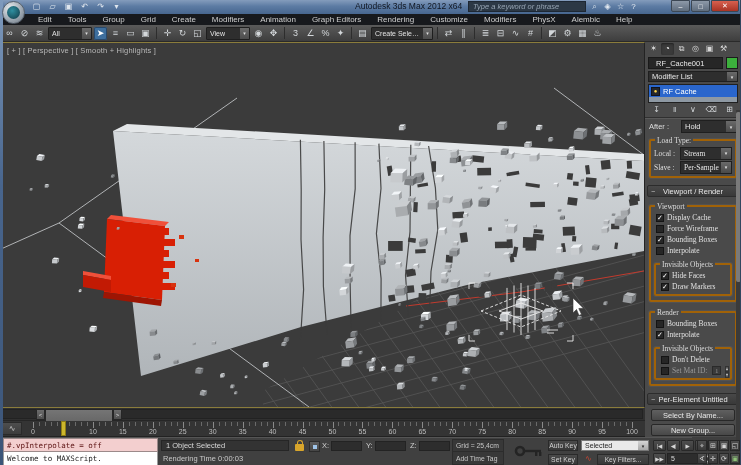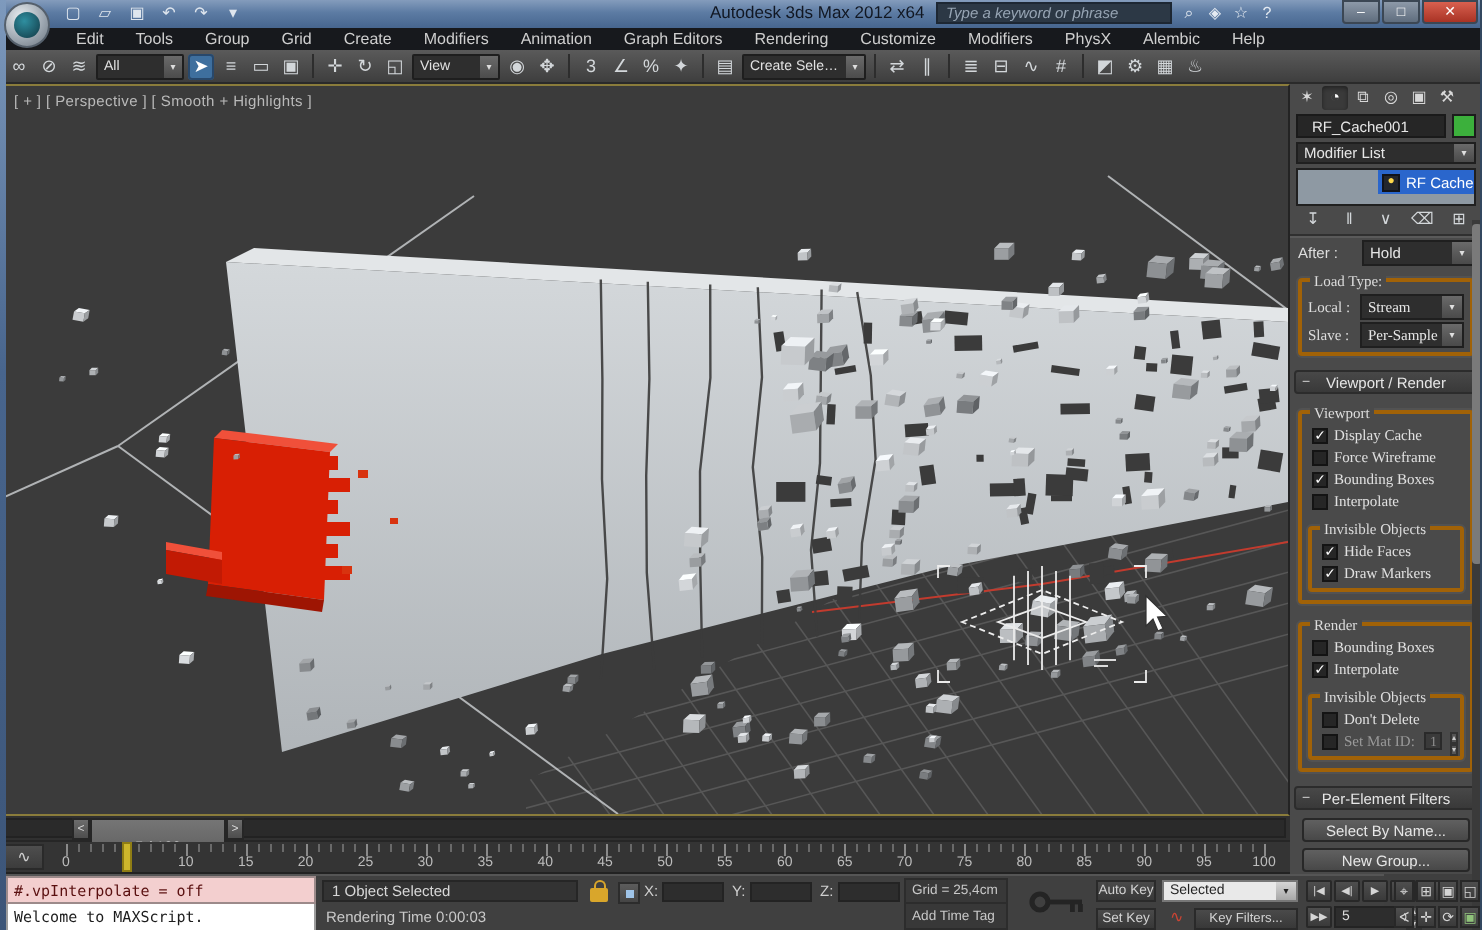--- a/index.html
+++ b/index.html
@@ -58,21 +58,21 @@
   .name-row { display:flex; align-items:center; gap:3px; padding:1px 3px; height:15px; }
   .name-field { flex:1; height:12px; background:#262626; border:1px solid #1a1a1a; color:#e8e8e8;
     font-size:7.5px; display:flex; align-items:center; padding-left:7px; }
   .swatch { width:12px; height:12px; background:#3cb03c; border:1px solid #1c1c1c; }
   .combo { display:flex; align-items:center; height:13px; background:#2e2e2e; border:1px solid #1f1f1f;
     font-size:7.5px; color:#e6e6e6; padding-left:3px; }
   .combo .cmb-text { flex:1; white-space:nowrap; overflow:hidden; }
   .combo .arrow { width:10px; align-self:stretch; background:linear-gradient(#6a6a6a,#4a4a4a);
     display:flex; align-items:center; justify-content:center; font-size:5px; color:#e0e0e0; flex:none; }
   .modlist { margin:1px 3px; }
-  .stack { margin:1px 3px; height:44px; background:#8e99a3; border:1px solid #20202番0; border:1px solid #202020; overflow:hidden;padding-left:40px; }
+  .stack { margin:1px 3px; height:44px; background:#8e99a3; border:1px solid #20202番0; border:1px solid #202020; overflow:hidden; }
   .stack-row { height:12px; background:#2a66cc; display:flex; align-items:center; gap:3px; padding-left:2px; }
   .bulb { width:9px; height:9px; background:#23262c; border:1px solid #11131a; color:#ffd84a; font-size:6px;
     display:flex; align-items:center; justify-content:center; }
   .stack-label { font-size:7.5px; color:#fff; }
   .stack-tools { display:flex; align-items:center; justify-content:space-between; padding:0 5px; height:15px; }
   .stack-tools .tbi { font-size:8px; height:12px; }
   .panel-hr { height:2px; border-top:1px solid #303030; border-bottom:1px solid #5a5a5a; margin:1px 0; }
   .prow { display:flex; align-items:center; padding:0 4px; height:15px; gap:3px; }
   .plabel { font-size:7.5px; color:#dedede; white-space:nowrap; }
   .prow .combo { margin-left:auto; width:56px; }
@@ -1309,21 +1309,21 @@
                 <span>▴</span>
                 <span>▾</span>
               </span>
             </div>
           </div>
       </div>
     </div>
 
     <div class="roll">
       <span class="minus">−</span>
-      <span>Per-Element Filters</span>
+      <span>Per-Element Untitled</span>
     </div>
     <div class="pbtn">Select By Name...</div>
     <div class="pbtn">New Group...</div>
   </div>
   <div class="panel-scrollbar" style="left:736px;">
       <div class="panel-thumb"></div>
     </div>
 
   <div class="timeslider">
     <div class="ts-track"></div>

